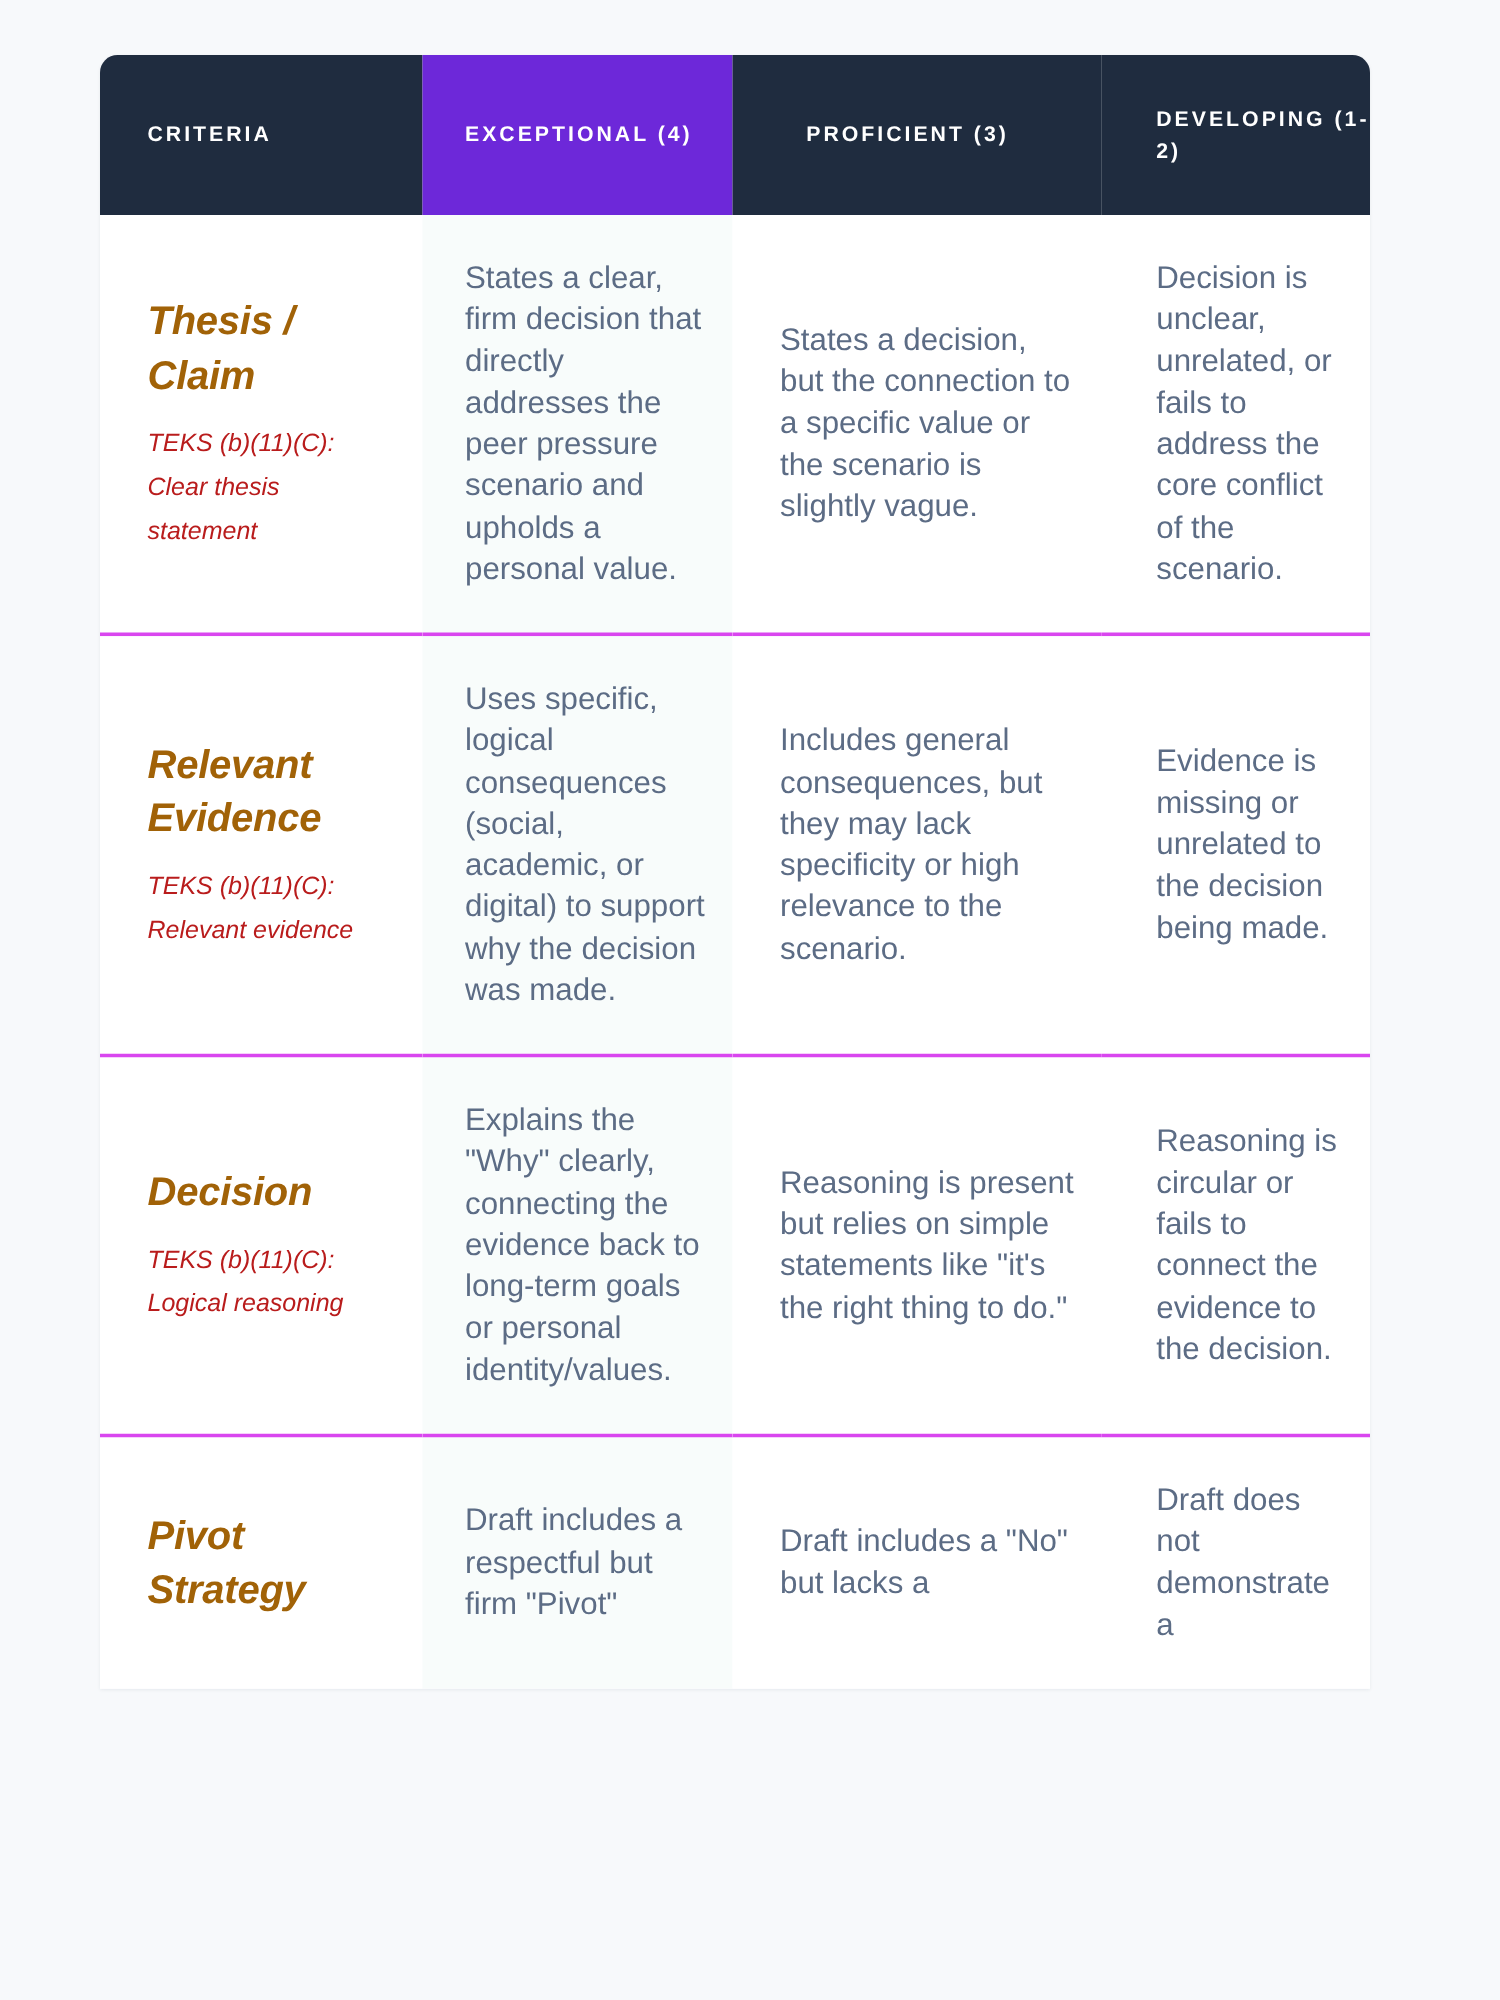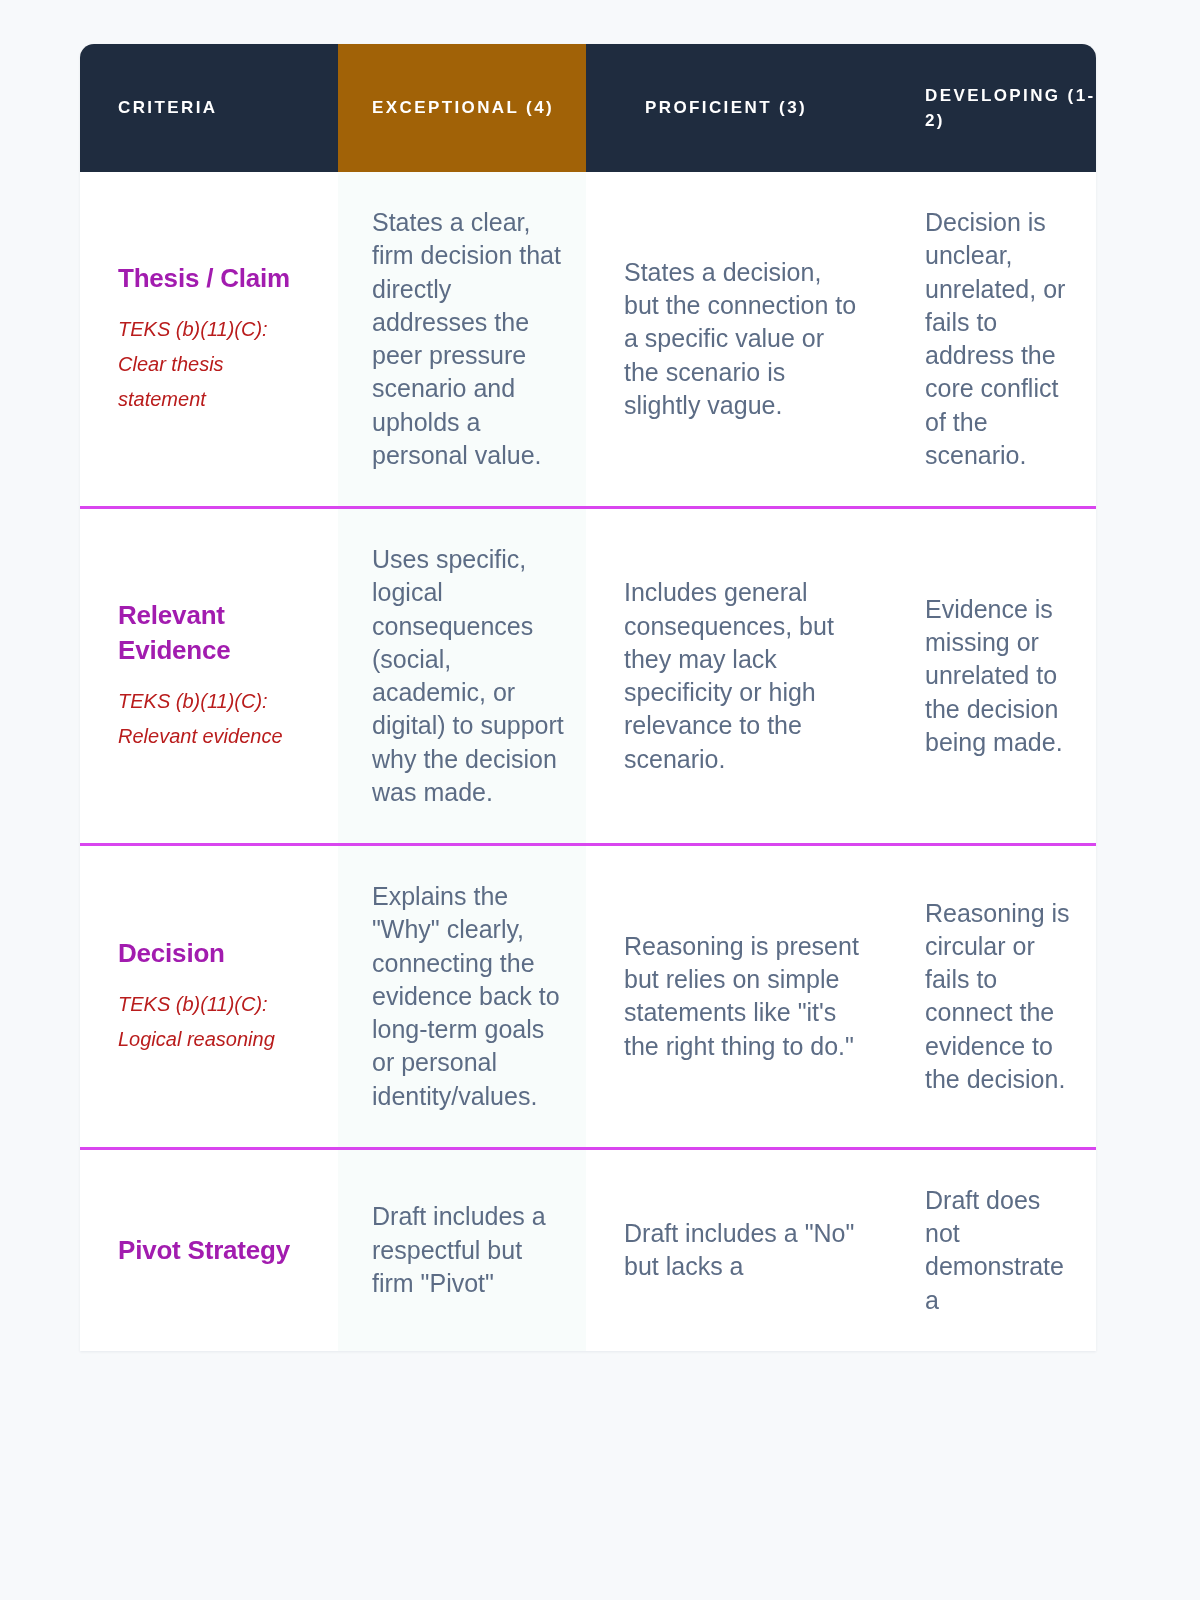--- a/index.html
+++ b/index.html
@@ -93,21 +93,21 @@
     letter-spacing: 2.4px;
     text-transform: uppercase;
     text-align: left;
     vertical-align: middle;
     height: 128px;
     padding: 0 0 0 38px;
     line-height: 1.5;
   }
 
   thead th.th-exceptional {
-    background: #a16207;
+    background: #6d28d9;
     padding-left: 34px;
   }
 
   thead th.th-proficient { padding-left: 59px; }
   thead th.th-developing { padding-left: 44px; }
 
   tbody td {
     vertical-align: middle;
     border-bottom: 3px solid #d946ef;
     background: #ffffff;
@@ -131,25 +131,26 @@
 
   tbody td.cell-developing {
     padding-left: 44px;
     padding-right: 20px;
   }
 
   tbody tr:last-child td { border-bottom: none; }
 
   .crit-name {
     display: block;
-    font-size: 26px;
+    font-size: 32px;
     font-weight: 700;
-    color: #a21caf;
+    color: #a16207;
     line-height: 1.35;
     letter-spacing: -0.2px;
+    font-style: italic;
   }
 
   .crit-teks {
     display: block;
     margin-top: 16px;
     font-size: 20px;
     font-style: italic;
     font-weight: 400;
     color: #b91c1c;
     line-height: 1.75;

